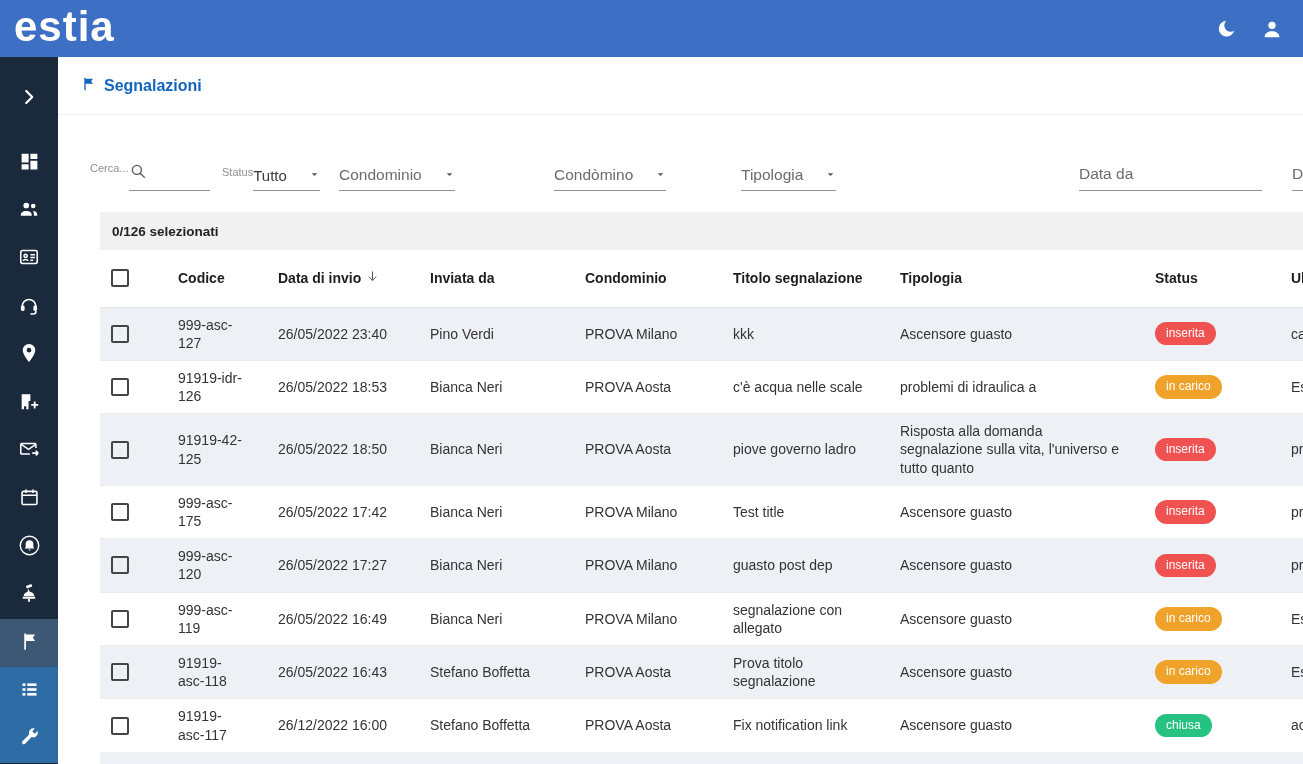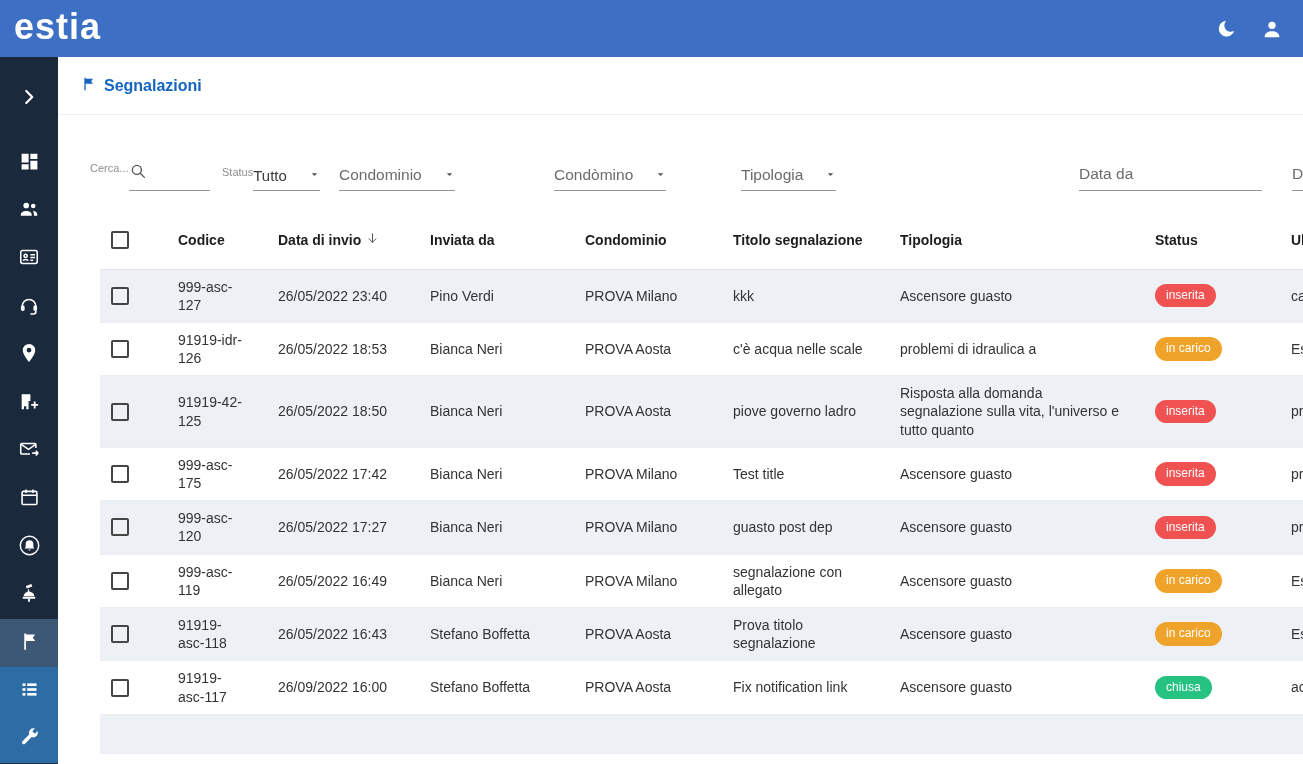--- a/index.html
+++ b/index.html
@@ -2,21 +2,21 @@
 <html><head>
 <meta charset="utf-8">
 <style>
   * { margin:0; padding:0; box-sizing:border-box; }
   html,body { width:1303px; height:764px; overflow:hidden; background:#fff;
               font-family:"Liberation Sans", sans-serif; }
 
   
   .topbar { height:57px; background:#3d6fc4; display:flex; align-items:center;
             justify-content:space-between; padding:0 20px 0 14px; }
-  .logo { color:#fff; font-size:36px; font-weight:800; letter-spacing:1px; line-height:1;
+  .logo { color:#fff; font-size:42px; font-weight:800; letter-spacing:1px; line-height:1;
           padding-bottom:3px; }
   .topbar-icons { display:flex; align-items:center; gap:24px; }
   .tb-icon { display:inline-flex; cursor:pointer; }
 
   
   .shell { display:flex; height:707px;justify-content:space-between; }
   .sidebar { width:58px; background:#1b293d; flex-shrink:0; display:flex; flex-direction:column; }
   .nav-item { height:48px; display:flex; align-items:center; justify-content:center; cursor:pointer; }
   .nav-item.nav-first { margin-top:16px; height:52px; margin-bottom:14px; }
   .nav-active-gray { background:#3d5874; }
@@ -276,20 +276,23 @@
         </div>
       </div>
 
       <div class="field f-dataa">
         <div class="field-control">
           <input placeholder="Da" style="">
         </div>
       </div>
     </div>
 
+    <div class="selectbar">
+      <span>0/126 selezionati</span>
+    </div>
 
     <div class="table-wrap">
       <table>
         <colgroup>
           <col style="width:62px">
             <col style="width:100px">
             <col style="width:152px">
           <col style="width:155px">
             <col style="width:148px">
             <col style="width:167px">
@@ -409,21 +412,21 @@
     <td>Prova titolo segnalazione</td>
     <td>Ascensore guasto</td>
     <td><span class="badge" style="background: rgb(239, 163, 43);">in carico</span></td>
     <td class="last-col">Es</td>
   </tr>
             <tr>
     <td class="cb-col">
                 <input type="checkbox" style="">
               </td>
     <td>91919-asc-117</td>
-    <td class="col-data">26/09/2022 16:00</td>
+    <td class="col-data">26/12/2022 16:00</td>
     <td>Stefano Boffetta</td>
     <td>PROVA Aosta</td>
     <td>Fix notification link</td>
     <td>Ascensore guasto</td>
     <td><span class="badge" style="background: rgb(38, 194, 129);">chiusa</span></td>
     <td class="last-col">ac</td>
   </tr>
             <tr class="filler-row">
               <td colspan="9"></td>
             </tr>

